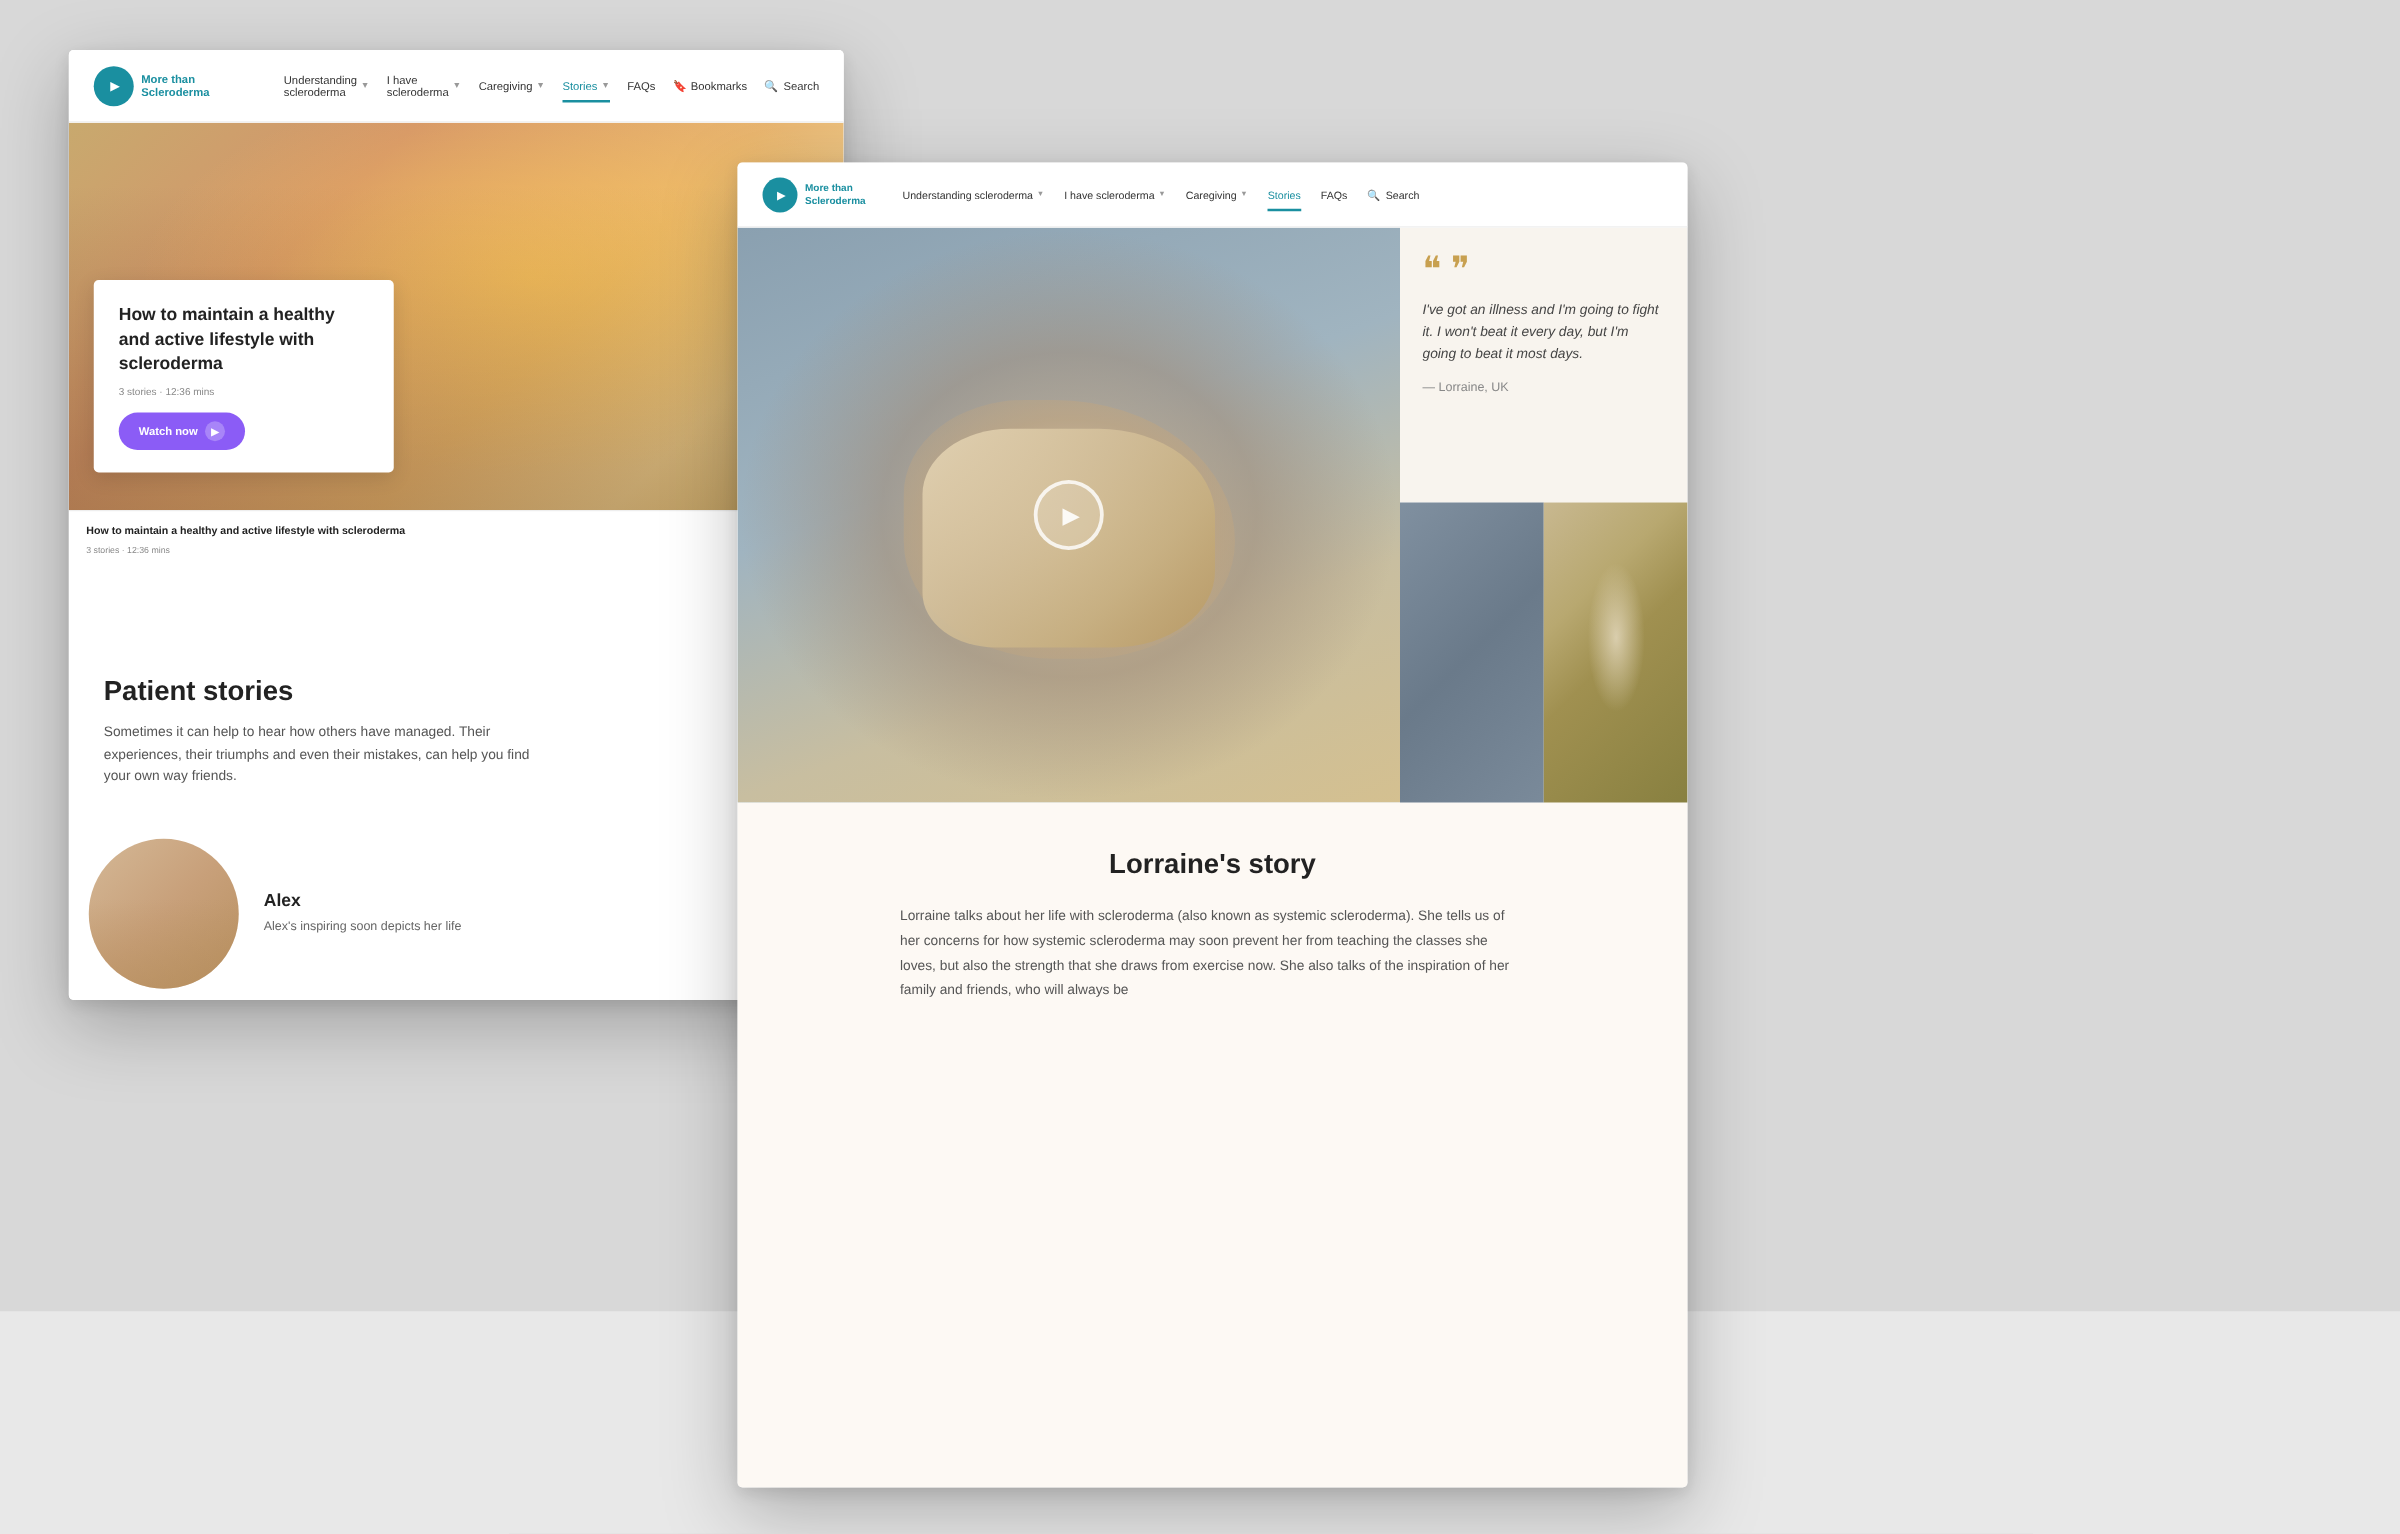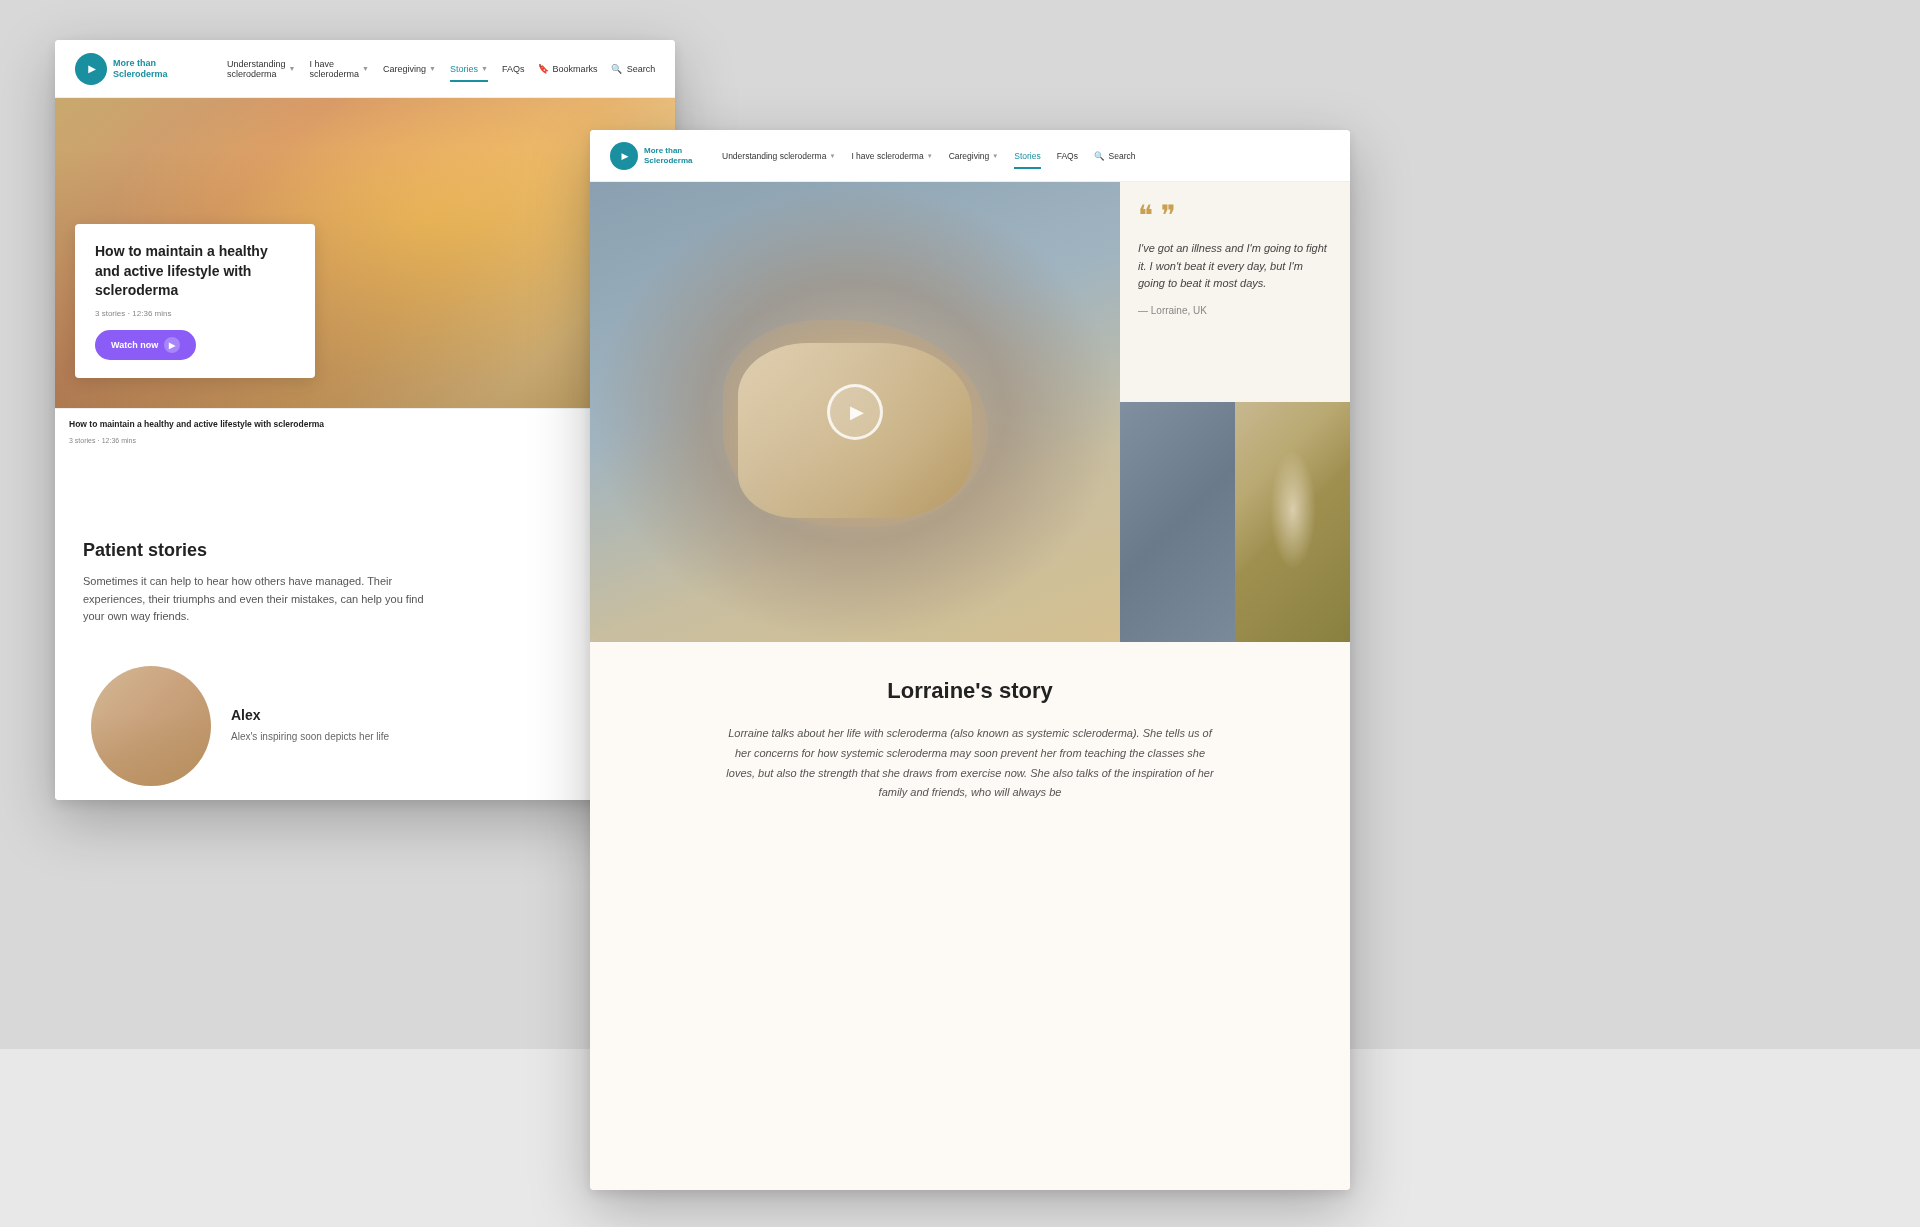--- a/index.html
+++ b/index.html
@@ -210,37 +210,37 @@
       color: #1a8fa0;
       margin-left: 1px;
     }
 
     
     .patient-stories {
       padding: 32px 28px 20px;
       background: #fff;
     }
     .patient-stories h2 {
-      font-size: 18px;
+      font-size: 22px;
       font-weight: 800;
       color: #222;
       margin-bottom: 12px;
     }
     .patient-stories p {
       font-size: 11px;
       color: #555;
       line-height: 1.6;
       max-width: 360px;
     }
 
     
     .alex-section {
       display: flex;
       align-items: center;
-      padding: 20px 36px;
+      padding: 20px 16px;
       gap: 20px;
       background: #fff;
     }
     .alex-avatar {
       width: 120px;
       height: 120px;
       border-radius: 50%;
       overflow: hidden;
       flex-shrink: 0;
       background: linear-gradient(135deg, #d4b896 0%, #c8a07a 50%, #b89060 100%);
@@ -470,24 +470,23 @@
       font-size: 22px;
       font-weight: 800;
       color: #222;
       text-align: center;
       margin-bottom: 20px;
     }
     .story-body {
       font-size: 11px;
       color: #555;
       line-height: 1.8;
-      text-align: center;
+      text-align: left;
       max-width: 500px;
       margin: 0 auto;
-      font-style: italic;
     }
 
     
     .scene {
       position: relative;
       width: 1920px;
       height: 1049px;
       background: #d8d8d8;
     }
 

